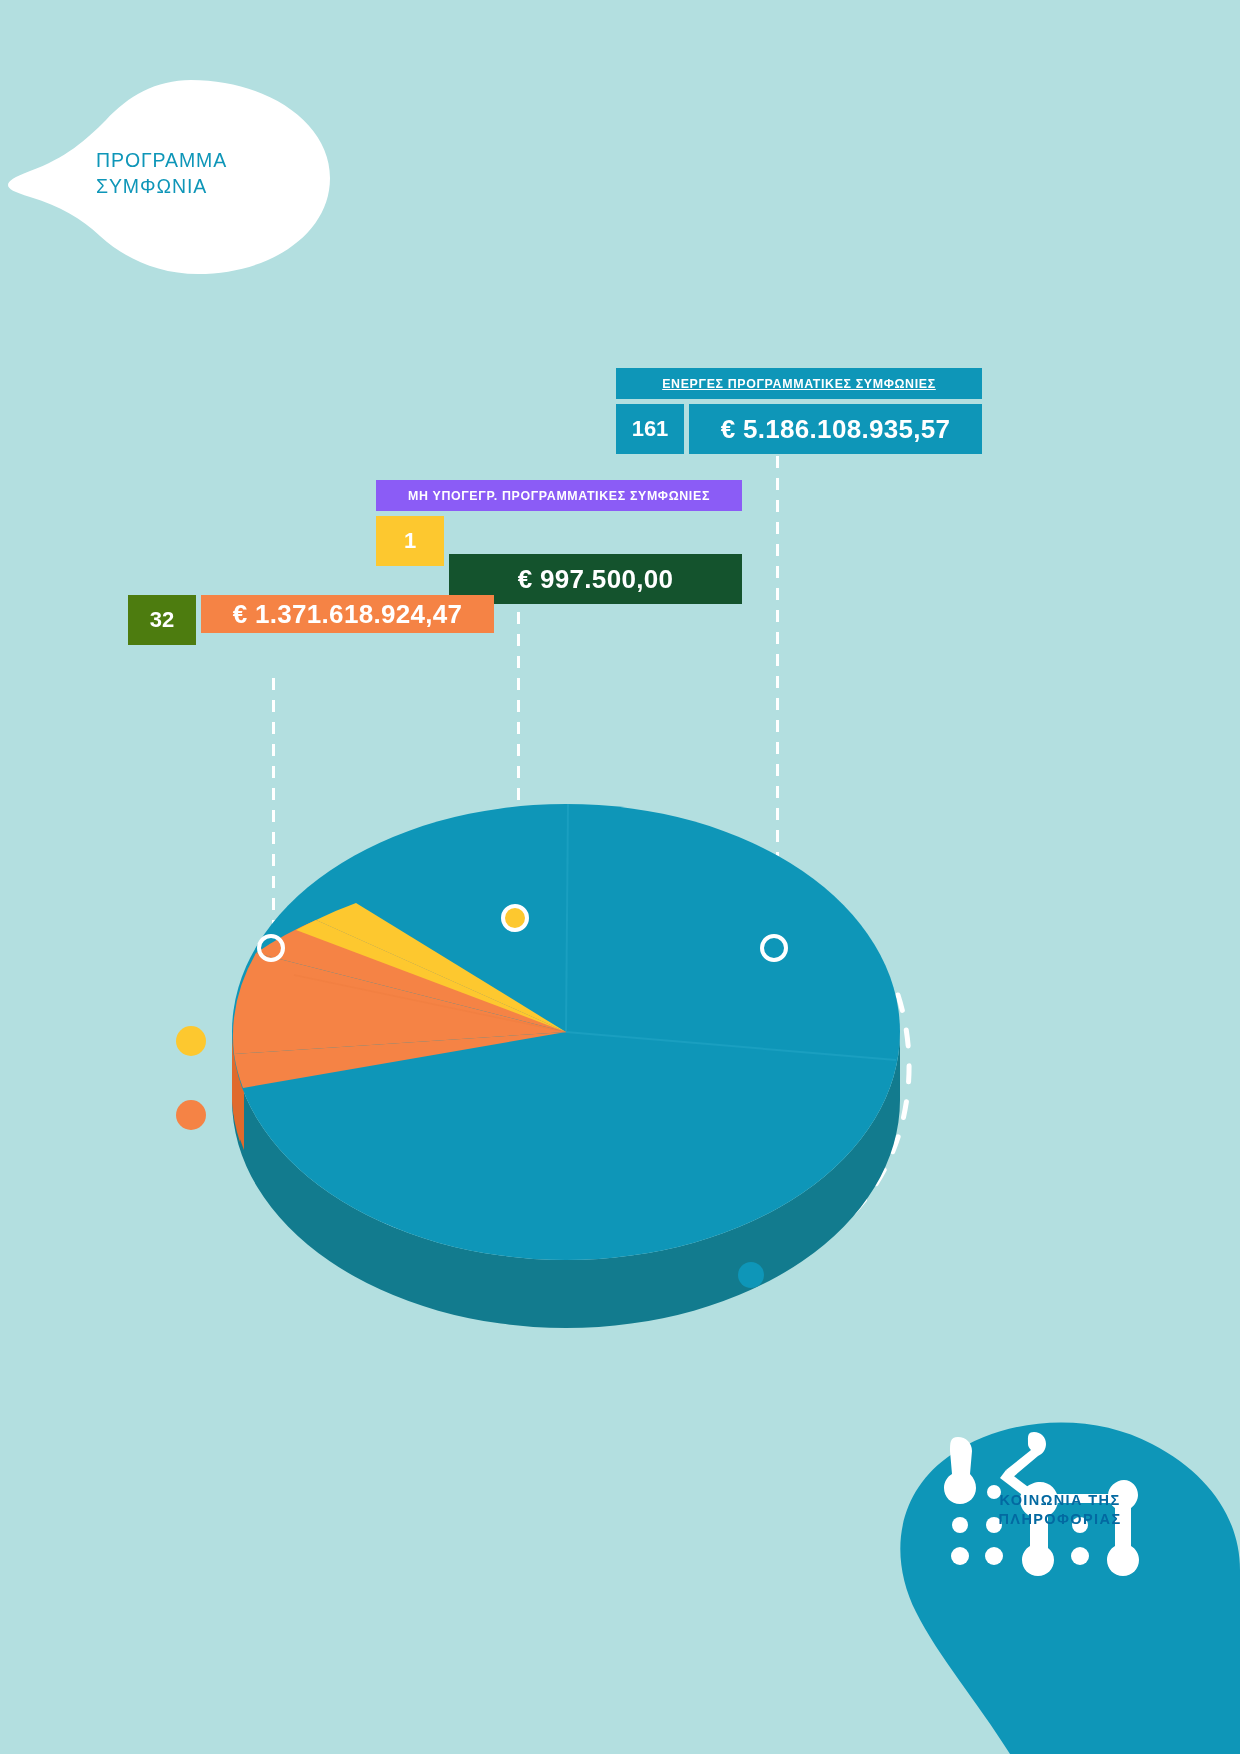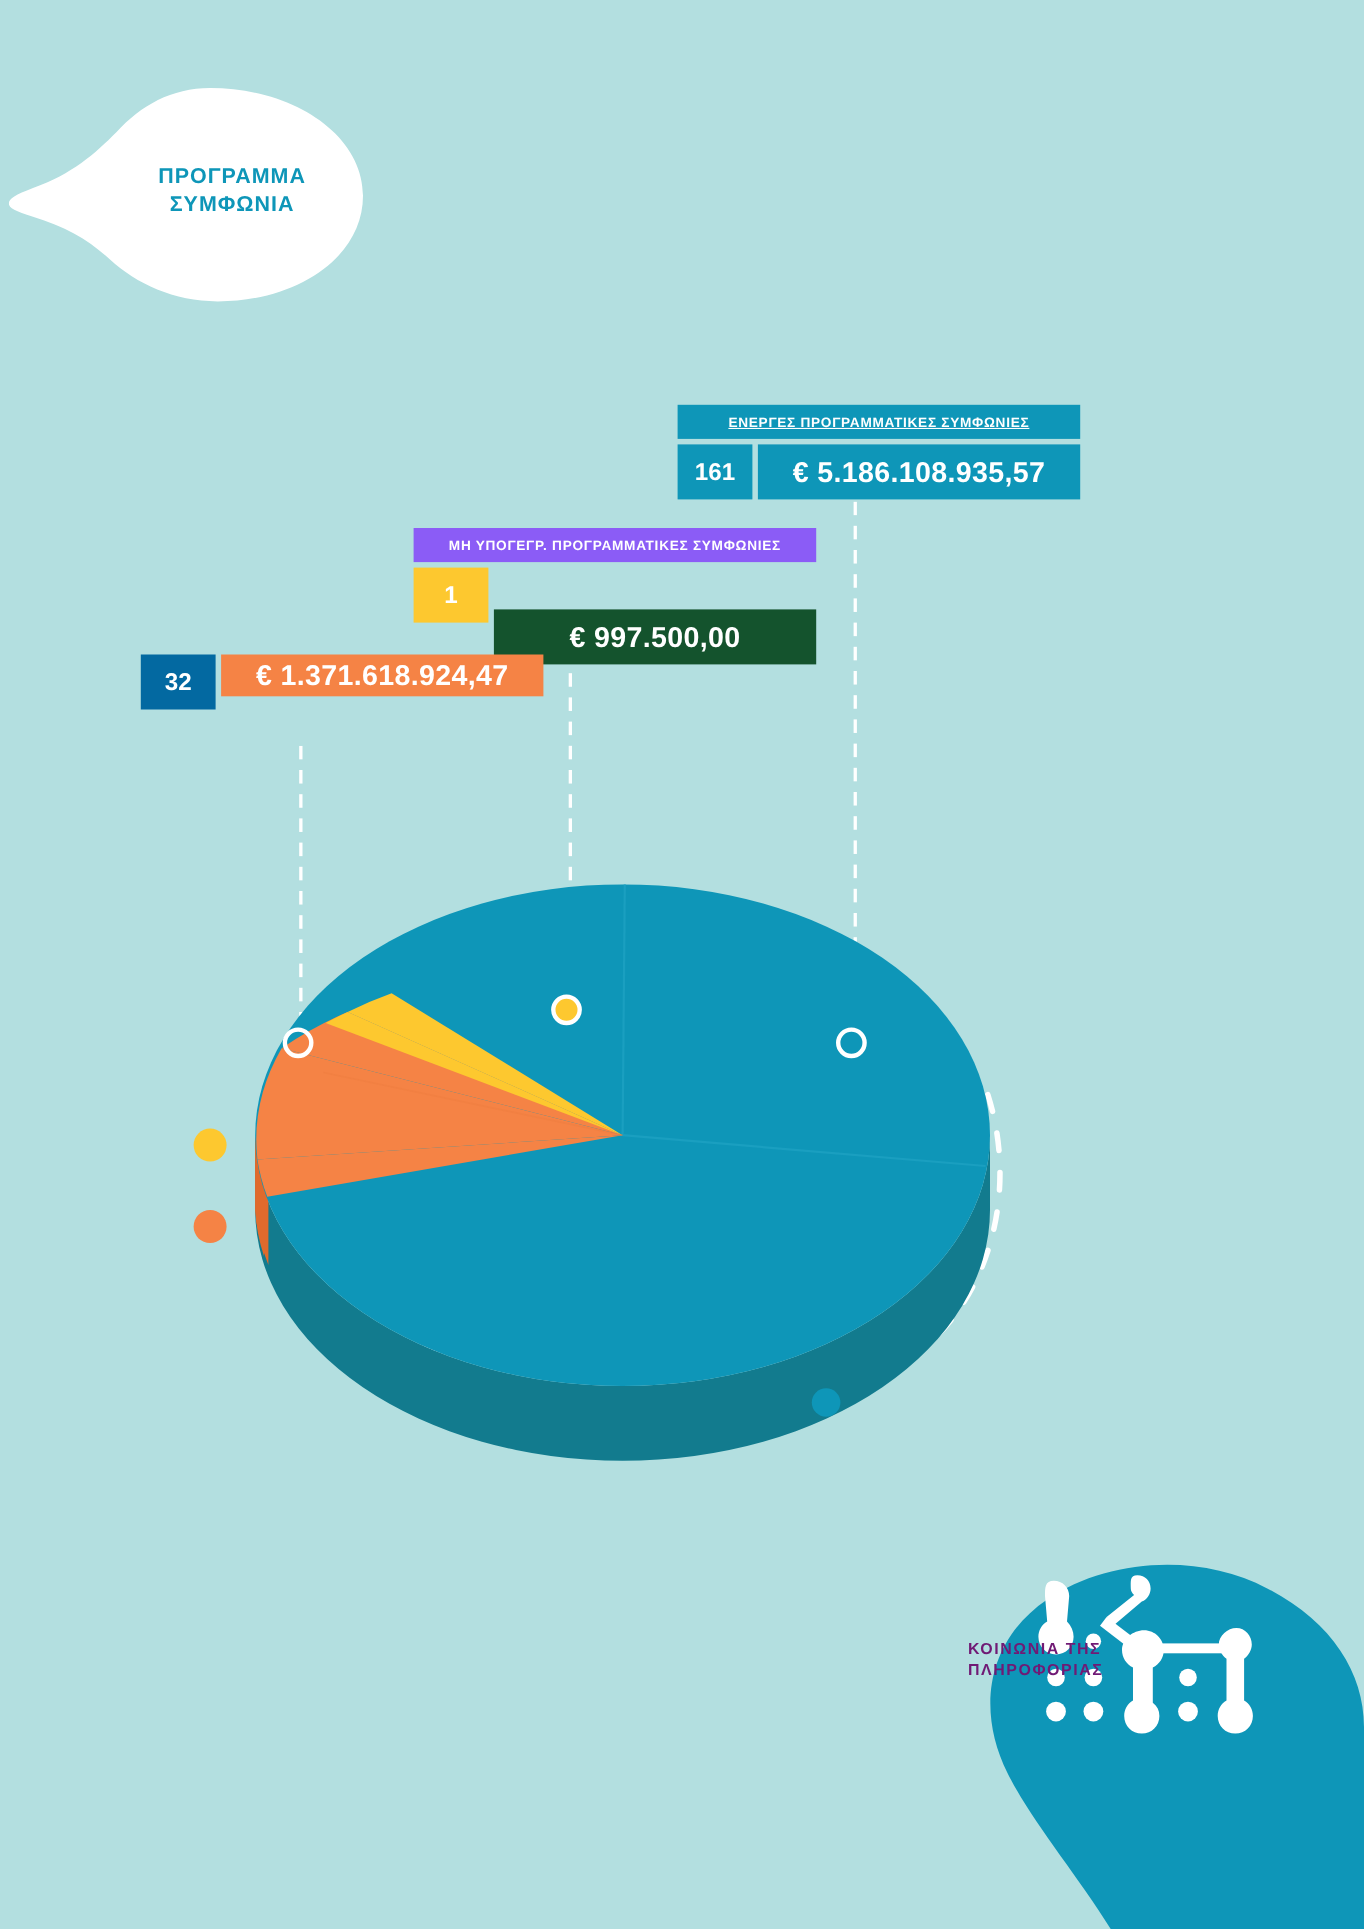--- a/index.html
+++ b/index.html
@@ -13,22 +13,22 @@
   }
   .stage{position:absolute;inset:0;}
 
   
   .title-blob{
     position:absolute;left:8px;top:78px;width:330px;height:198px;
   }
   .title-blob svg{display:block;}
   .title-text{
     position:absolute;left:96px;top:148px;width:230px;
-    text-align:center;line-height:1.32;
-    font-size:19.5px;font-weight:bold;letter-spacing:.9px;
+    text-align:left;line-height:1.32;
+    font-size:19.5px;font-weight:normal;letter-spacing:.9px;
     color:#0e96b8;
   }
   .title-text .l2{display:block;}
 
   
   .card{position:absolute;}
   .card .hdr{
     color:#ffffff;font-weight:bold;letter-spacing:.65px;
     font-size:12.4px;text-align:center;
     padding:9px 14px 8px;
@@ -55,21 +55,21 @@
 
   
   #card-unsigned{left:376px;top:480px;width:366px;}
   #card-unsigned .hdr{background:#8b5cf6;}
   #card-unsigned .count{background:#fdc82f;width:68px;height:50px;}
   #card-unsigned .amount{background:#14532d;height:50px;margin-top:38px;}
 
   
   #card-completed{left:128px;top:590px;width:366px;}
   #card-completed .hdr{background:#f58345;}
-  #card-completed .count{background:#0369a1;width:68px;height:50px;}
+  #card-completed .count{background:#4d7c0f;width:68px;height:50px;}
   #card-completed .amount{background:#f58345;height:38px;text-align:center;}
 
   
   .leader{
     position:absolute;width:3px;
     background-image:linear-gradient(#ffffff 55%, rgba(255,255,255,0) 0%);
     background-size:3px 22px;background-repeat:repeat-y;
   }
   #leader-active{left:776px;top:456px;height:470px;}
   #leader-unsigned{left:517px;top:568px;height:352px;}
@@ -94,21 +94,21 @@
   #dot-yellow{left:176px;top:1026px;width:30px;height:30px;background:#fdc82f;}
   #dot-orange{left:176px;top:1100px;width:30px;height:30px;background:#f58345;}
   #dot-teal{left:738px;top:1262px;width:26px;height:26px;background:#0e96b8;}
 
   
   .logo-blob{position:absolute;left:880px;top:1370px;width:360px;height:384px;}
   .logo-blob svg{display:block;}
   .logo-mark{position:absolute;left:1px;top:0;width:360px;height:384px;pointer-events:none;}
   .logo-caption{
     position:absolute;left:880px;top:1491px;width:360px;
-    text-align:left;color:#701a75;font-weight:bold;
+    text-align:center;color:#0369a1;font-weight:bold;
     font-size:14.5px;letter-spacing:1.4px;line-height:1.3;
   }
   .logo-caption .l2{display:block;}
 </style>
 </head>
 <body>
 
 <div class="stage">
 
   <div class="title-blob">

